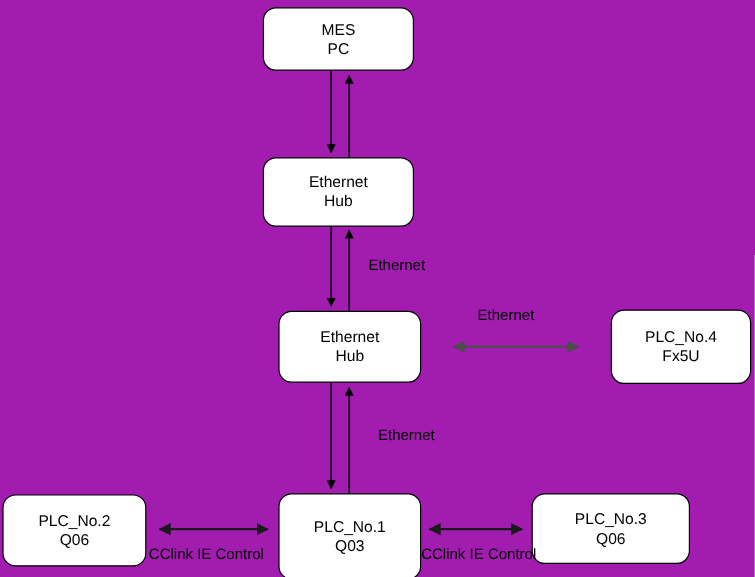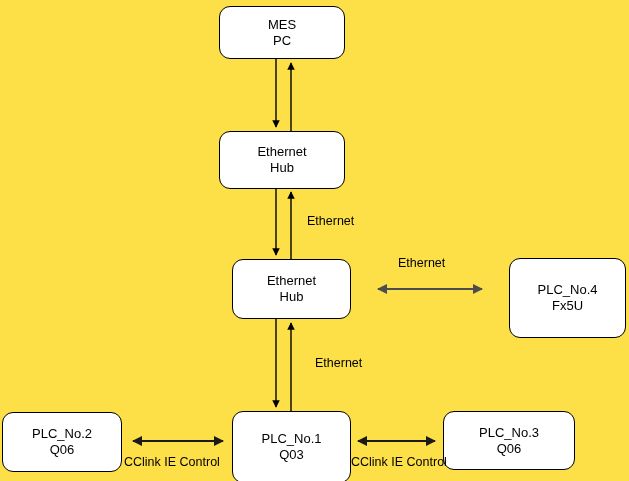--- a/index.html
+++ b/index.html
@@ -9,21 +9,21 @@
     background: #ffffff;
   }
   body {
     font-family: "Liberation Sans", sans-serif;
     -webkit-font-smoothing: antialiased;
   }
   #canvas {
     position: relative;
     width: 629px;
     height: 481px;
-    background: #fde047;
+    background: #a21caf;
     overflow: hidden;
   }
   #svg-layer {
     position: absolute;
     left: 0;
     top: 0;
     width: 629px;
     height: 481px;
   }
   .node {
@@ -109,21 +109,21 @@
   <div class="node" style="left:219px; top:131px; width:126px; height:58px;">
     <span>Ethernet</span>
     <span class="line2">Hub</span>
   </div>
 
   <div class="node" style="left:232px; top:259px; width:119px; height:60px;">
     <span>Ethernet</span>
     <span class="line2">Hub</span>
   </div>
 
-  <div class="node" style="left:509px; top:258px; width:117px; height:80px;">
+  <div class="node" style="left:509px; top:258px; width:117px; height:62px;">
     <span>PLC_No.4</span>
     <span class="line2">Fx5U</span>
   </div>
 
   <div class="node" style="left:2px; top:412px; width:120px; height:60px;">
     <span>PLC_No.2</span>
     <span class="line2">Q06</span>
   </div>
 
   <div class="node" style="left:232px; top:411px; width:119px; height:72px;">

